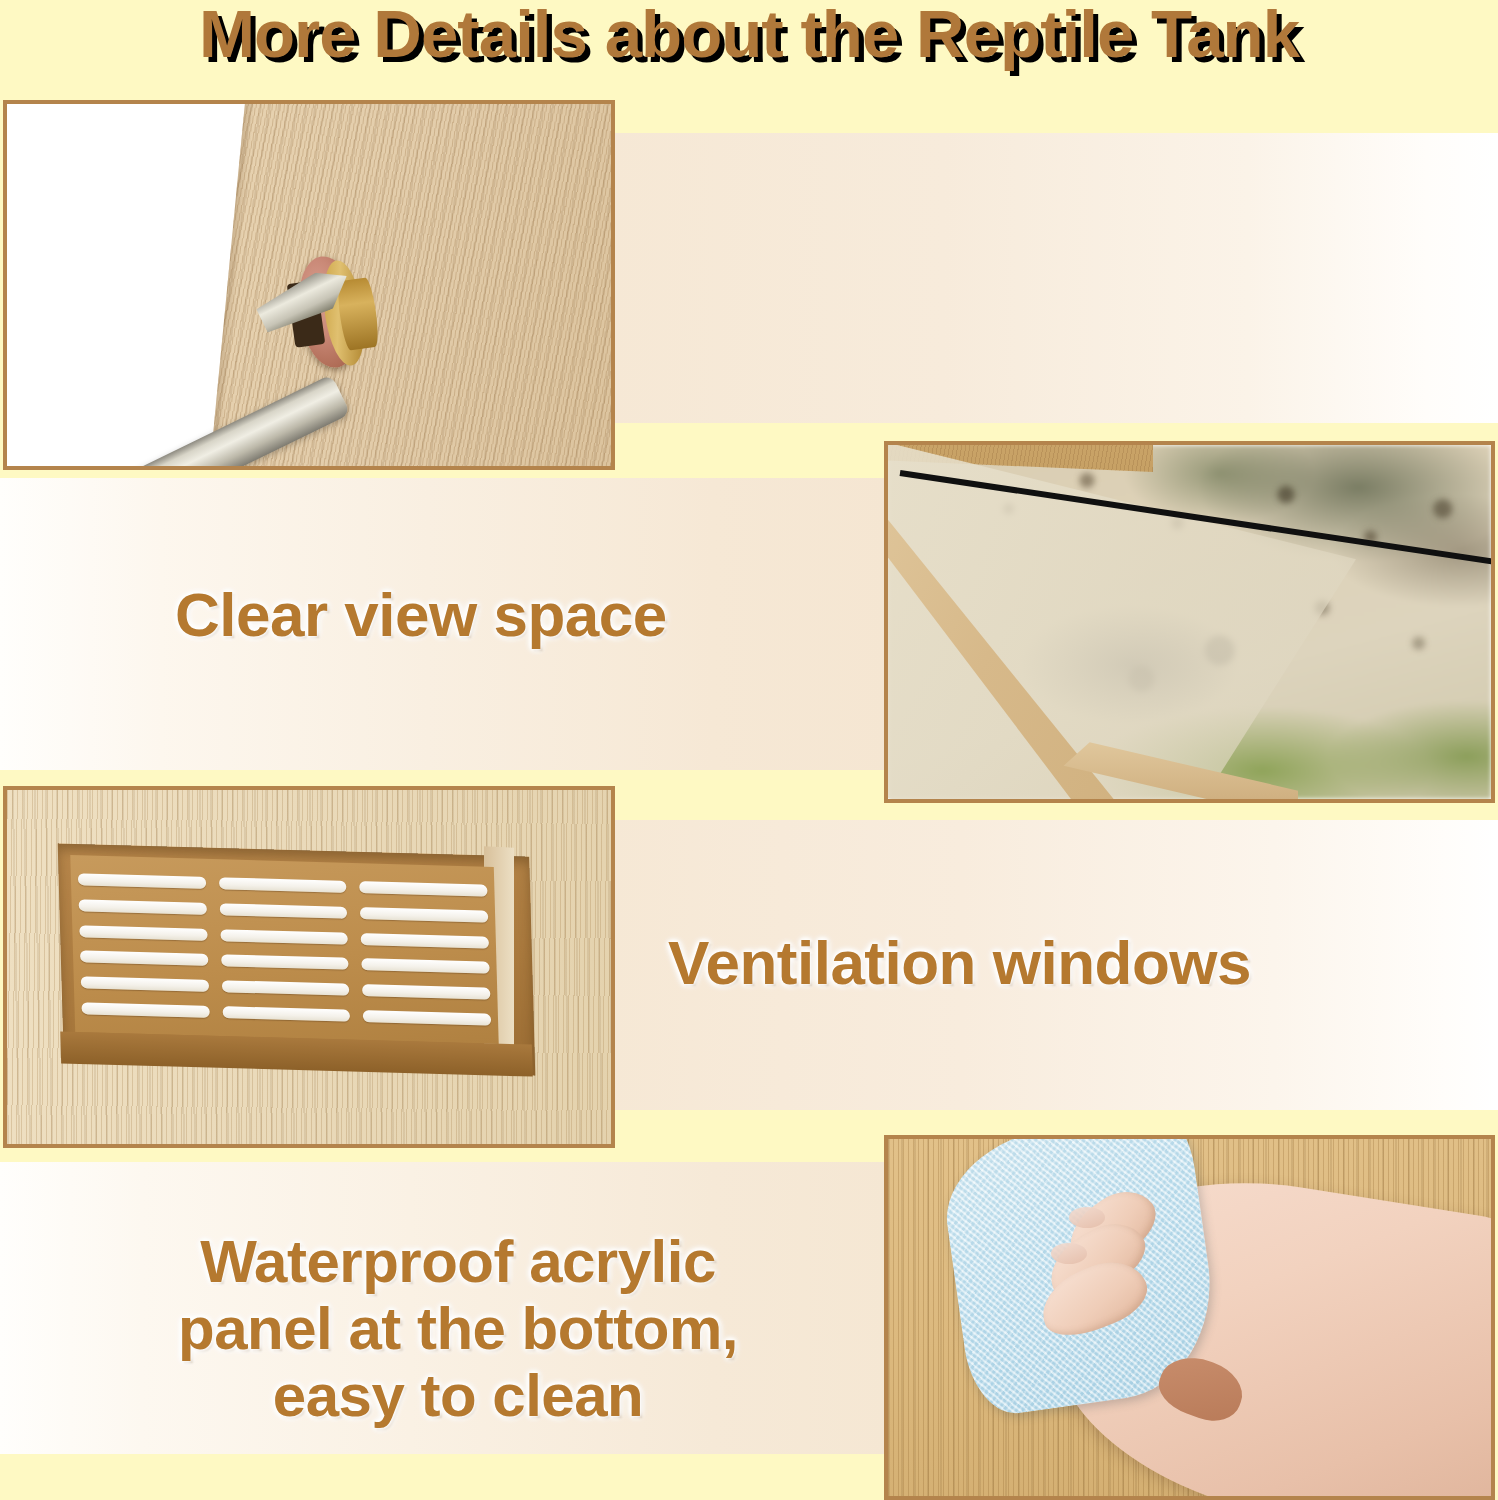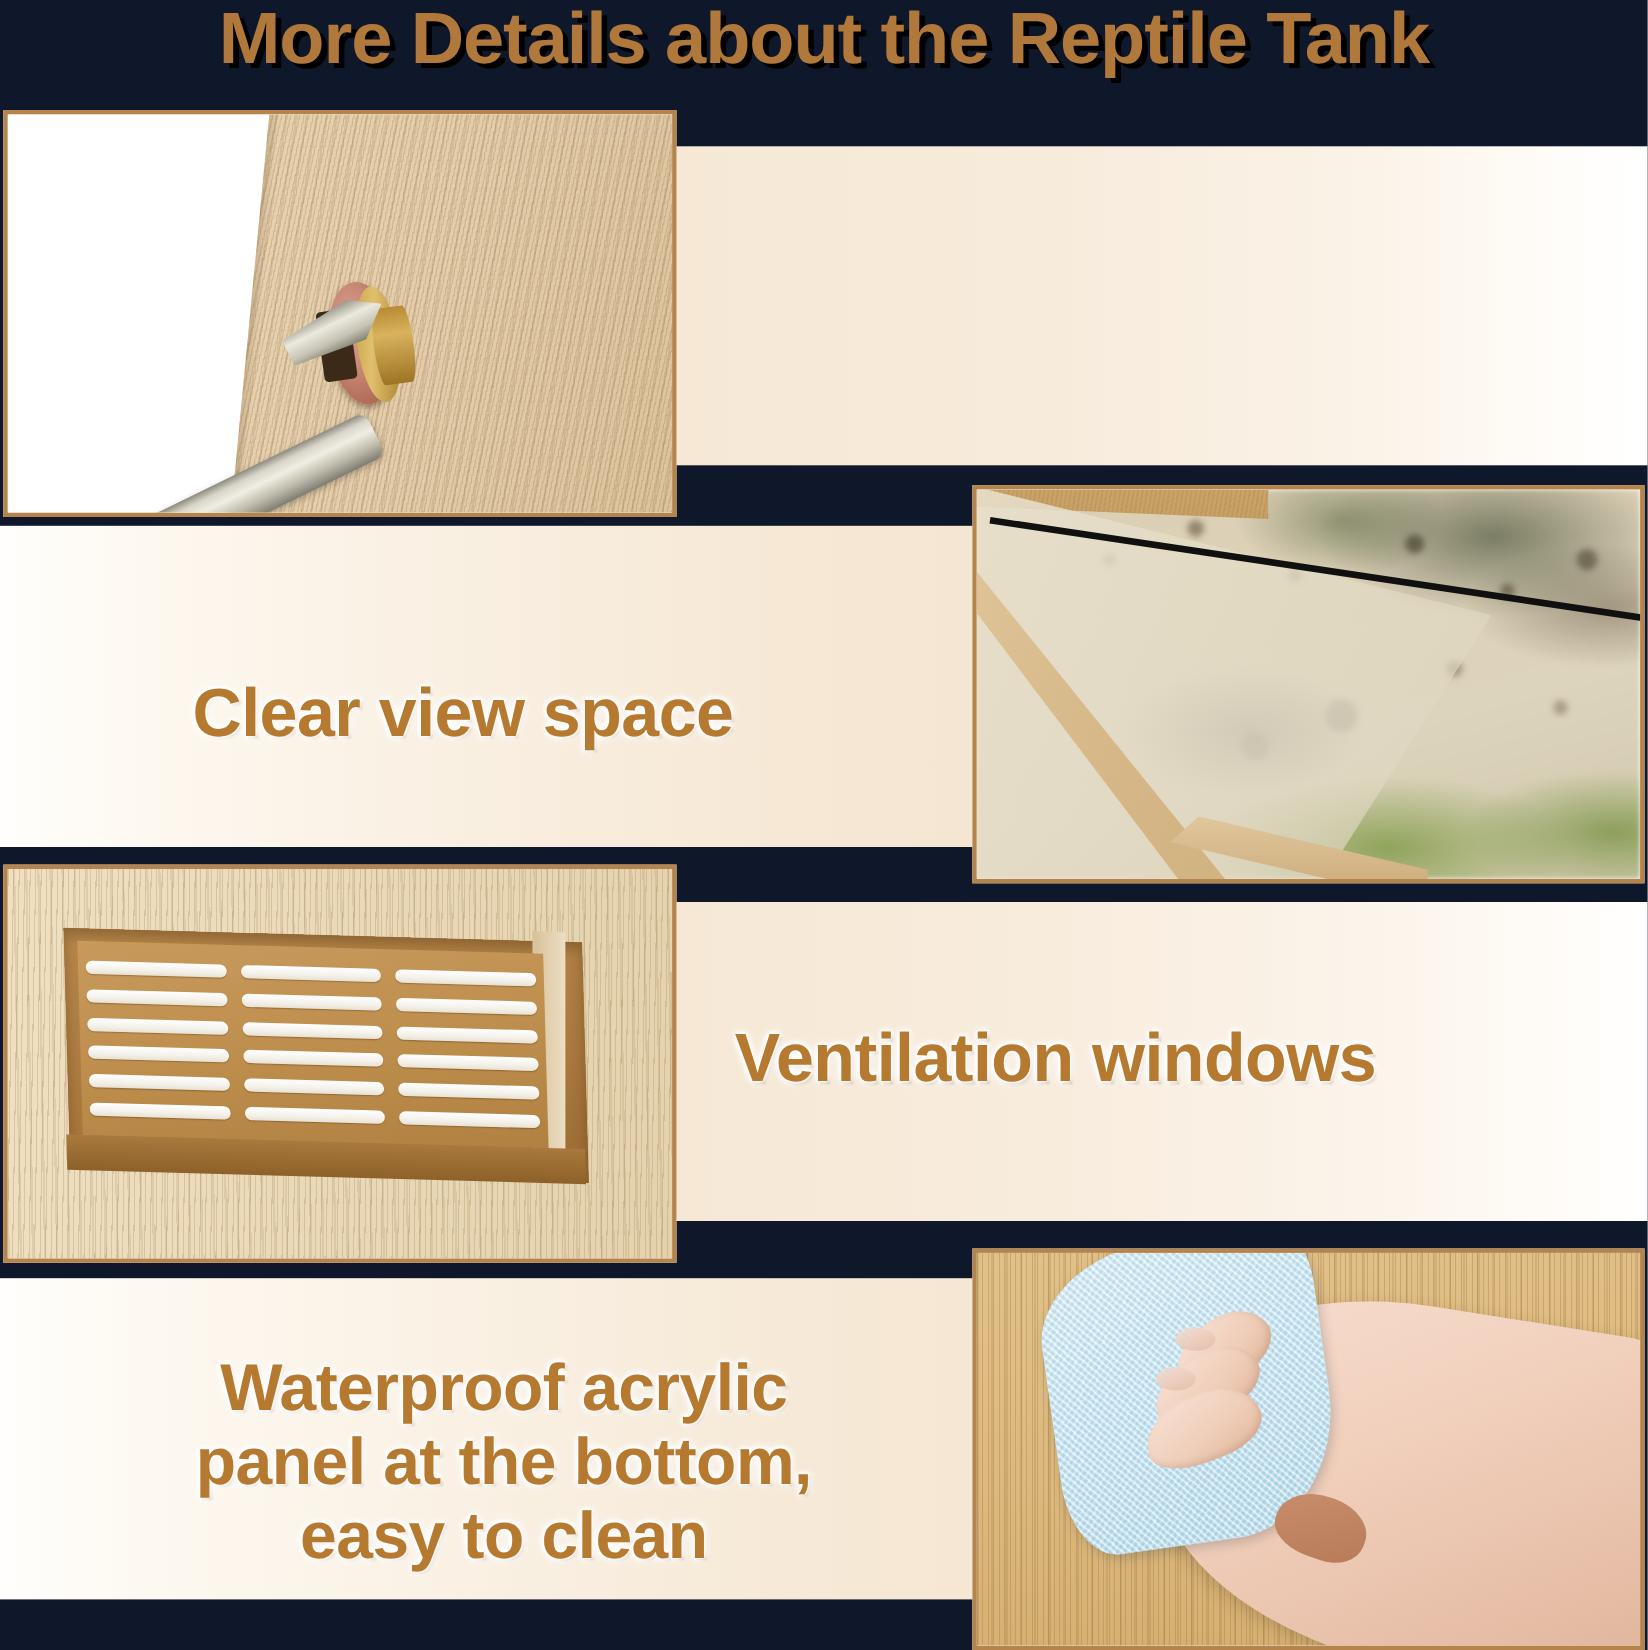--- a/index.html
+++ b/index.html
@@ -7,21 +7,21 @@
     padding: 0;
     background: #ffffff;
   }
   body {
     font-family: "Liberation Sans", sans-serif;
   }
   #page {
     position: relative;
     width: 1498px;
     height: 1500px;
-    background: #0f172a;
+    background: #fef9c3;
     overflow: hidden;
   }
 
   
   .page-title {
     position: absolute;
     left: 0;
     top: -4px;
     width: 1498px;
     text-align: center;
@@ -72,21 +72,20 @@
   }
   .caption-assemble {
     left: 690px; top: 236px;
     font-size: 62px;
     letter-spacing: -0.5px;
   }
   .caption-clearview {
     left: 175px; top: 582px;
     font-size: 62px;
     letter-spacing: -0.5px;
-    margin-top: 34px;
   }
   .caption-ventilation {
     left: 668px; top: 930px;
     font-size: 62px;
     letter-spacing: -0.5px;
   }
   .caption-waterproof {
     left: 88px; top: 1228px;
     font-size: 60px;
     letter-spacing: -0.5px;

